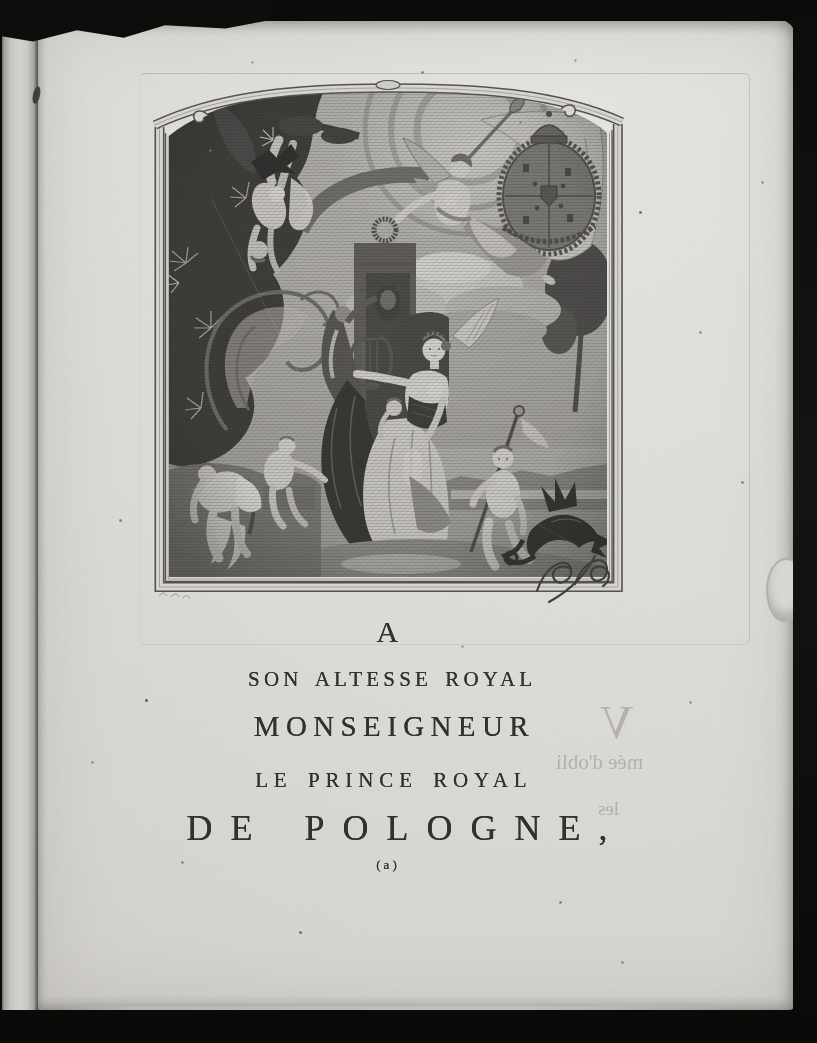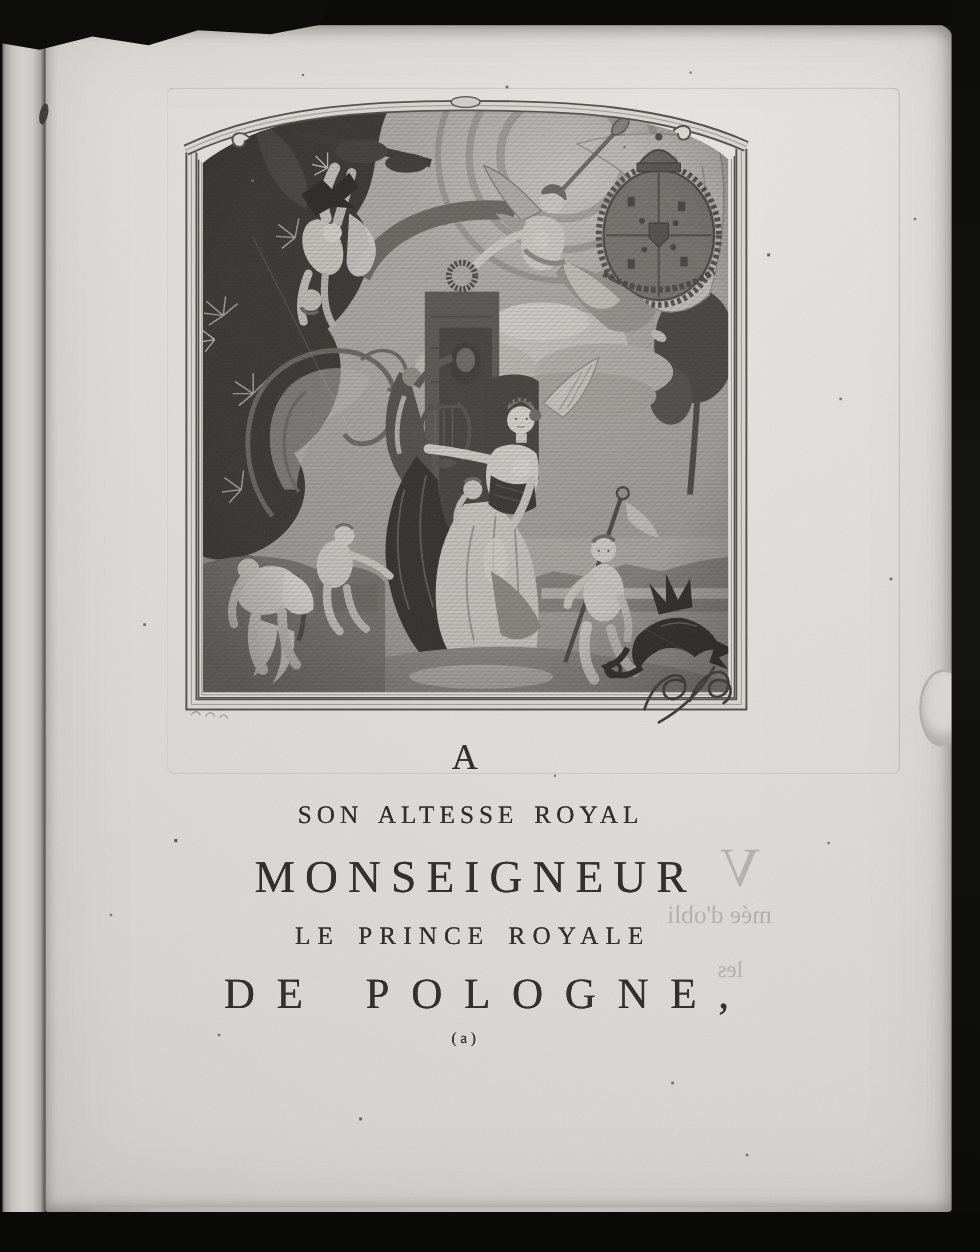--- a/index.html
+++ b/index.html
@@ -45,21 +45,21 @@
     742px 482px 0 .6px #6e6c66, 462px 646px 0 .4px #77756f, 182px 862px 0 .5px #6b6965,
     622px 962px 0 .5px #6b6965, 762px 182px 0 .5px #77756f, 422px 72px 0 .6px #6b6965,
     252px 62px 0 .4px #77756f, 146px 700px 0 .8px #5a5854, 575px 60px 0 .4px #77756f;}
   .grain{position:absolute;left:38px;top:20px;opacity:.07;pointer-events:none;}
   
   .dedication{position:absolute;left:153px;top:600px;width:470px;color:#2e2c29;}
   .ded-line{position:absolute;left:0;width:100%;text-align:center;line-height:1;white-space:nowrap;
     text-shadow:0 0 .5px currentColor;}
   .l1{top:17px;font-size:30px;letter-spacing:.05em;}
   .l2{top:69px;font-size:21px;letter-spacing:.20em;padding-left:.20em;word-spacing:.18em;}
-  .l3{top:112px;font-size:38px;letter-spacing:.22em;padding-left:.22em;text-align:center;}
+  .l3{top:112px;font-size:29px;letter-spacing:.22em;padding-left:.22em;text-align:center;}
   .l4{top:170px;font-size:21px;letter-spacing:.28em;padding-left:.28em;word-spacing:.2em;}
   .l5{top:210px;font-size:36px;letter-spacing:.50em;padding-left:.50em;word-spacing:.2em;}
   .l6{top:258px;font-size:13px;letter-spacing:3px;}
   
   .ghost{position:absolute;color:rgba(100,98,94,.34);transform:scaleX(-1);
     filter:blur(.4px);line-height:1;white-space:nowrap;}
   .ghost-v{left:600px;top:700px;font-size:46px;}
   .ghost-obli{left:556px;top:752px;font-size:21px;}
   .ghost-les{left:598px;top:799px;font-size:19px;}
   .engraving{position:absolute;left:151px;top:78px;}
@@ -344,21 +344,21 @@
       <path d="M424,506 C434,480 454,476 456,490 C458,502 442,508 440,497 C439,489 449,486 455,491 C460,496 458,504 452,508"></path>
       <path d="M444,478 C434,498 416,514 398,524"></path>
     </g>
     <path d="M8,518 c3,-4 6,-4 8,0 m4,1 c3,-4 6,-4 8,0 m4,1 c2,-3 5,-3 7,1" stroke="rgba(90,88,84,.55)" stroke-width=".9" fill="none"></path>
   </svg>
 
   <div class="dedication">
     <div class="ded-line l1">A</div>
     <div class="ded-line l2">SON ALTESSE ROYAL</div>
     <div class="ded-line l3">MONSEIGNEUR</div>
-    <div class="ded-line l4">LE PRINCE ROYALE</div>
+    <div class="ded-line l4">LE PRINCE ROYAL</div>
     <div class="ded-line l5">DE POLOGNE,</div>
     <div class="ded-line l6">(a)</div>
   </div>
 
   <div class="ghost ghost-v">V</div>
   <div class="ghost ghost-obli">mée d'obli</div>
   <div class="ghost ghost-les">les</div>
 
   <div class="stain"></div>
   <div class="gutter-speck"></div>

